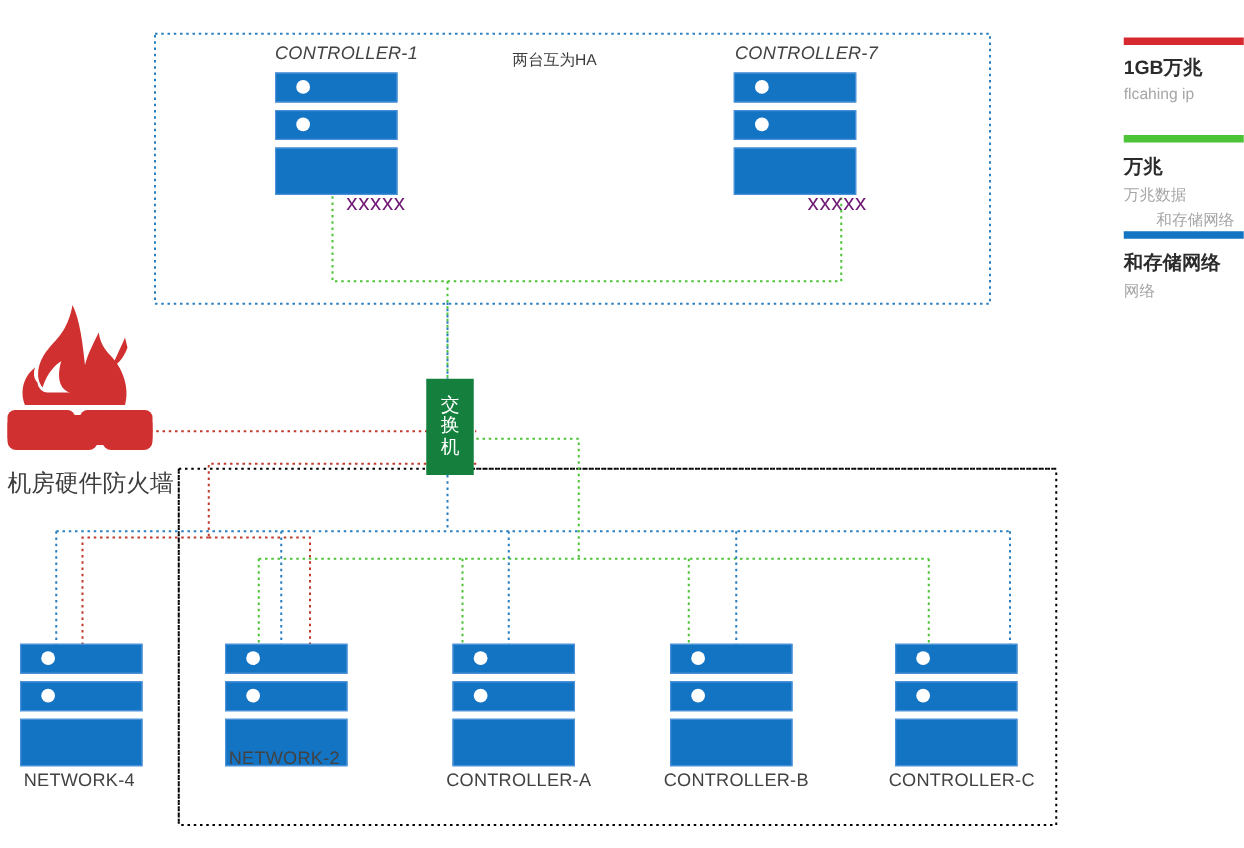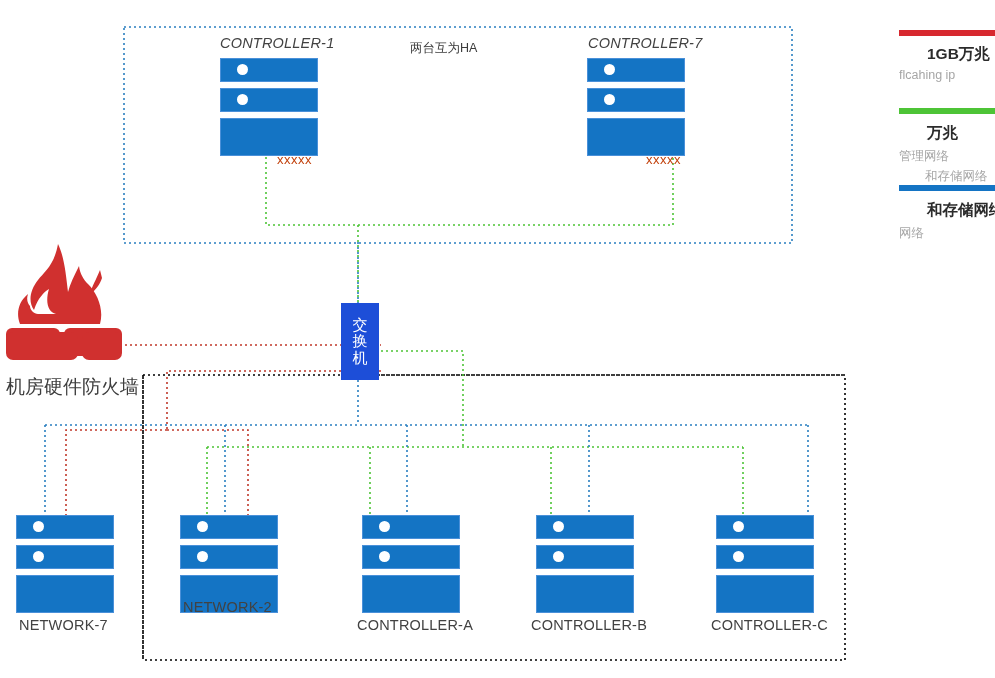--- a/index.html
+++ b/index.html
@@ -14,29 +14,29 @@
   .srv{position:absolute;}
   .srv .bar{position:absolute;left:0;background:#1474c4;border:1px solid #4a90d9;box-sizing:border-box;}
   .srv .bar.b1{top:0;height:24px;}
   .srv .bar.b2{top:30px;height:24px;}
   .srv .bar.b3{top:60px;height:38px;}
   .srv .dot{position:absolute;width:11px;height:11px;border-radius:50%;background:#ffffff;left:17px;}
   .srv .dot.d1{top:6px;}
   .srv .dot.d2{top:36px;}
   .lbl{position:absolute;white-space:nowrap;font-size:14.5px;color:#424242;letter-spacing:.2px;}
   .lbl.top{font-size:14.5px;font-style:italic;}
-  .xlabel{position:absolute;font-size:13px;color:#c2410c;white-space:nowrap;letter-spacing:.5px;}
+  .xlabel{position:absolute;font-size:18px;color:#701a75;white-space:nowrap;letter-spacing:.5px;}
   .note{position:absolute;font-size:12.5px;color:#3b3b3b;white-space:nowrap;}
-  .switchbox{position:absolute;background:#1d4ed8;color:#ffffff;display:flex;align-items:center;
+  .switchbox{position:absolute;background:#15803d;color:#ffffff;display:flex;align-items:center;
     justify-content:center;font-size:15px;line-height:1.08;text-align:center;}
   .switchbox span{display:block;width:1em;word-break:break-all;}
   .fwlabel{position:absolute;font-size:19px;color:#3d3d3d;white-space:nowrap;}
   .legend{position:absolute;}
   .legend .swatch{position:absolute;height:6px;width:99px;left:0;}
-  .legend .ltitle{position:absolute;left:0;font-size:15.5px;font-weight:bold;color:#2b2b2b;white-space:nowrap;margin-left:28px;}
+  .legend .ltitle{position:absolute;left:0;font-size:15.5px;font-weight:bold;color:#2b2b2b;white-space:nowrap;}
   .legend .lsub{position:absolute;left:0;font-size:12.5px;color:#a6a6a6;white-space:nowrap;}
   .fwicon{position:absolute;}
 </style>
 </head>
 <body>
 
 <div id="stage">
 
   <svg class="layer">
 
@@ -140,21 +140,21 @@
 
   <div class="node" style="left:16px;top:515px;">
     <div class="srv" style="width:98px;height:98px;">
       <div class="bar b1" style="width:98px;"></div>
       <div class="dot d1"></div>
       <div class="bar b2" style="width:98px;"></div>
       <div class="dot d2"></div>
       <div class="bar b3" style="width:98px;"></div>
     </div>
   </div>
-  <div class="lbl" style="left:19px;top:617px;">NETWORK-7</div>
+  <div class="lbl" style="left:19px;top:617px;">NETWORK-4</div>
 
   <div class="node" style="left:180px;top:515px;">
     <div class="srv" style="width:98px;height:98px;">
       <div class="bar b1" style="width:98px;"></div>
       <div class="dot d1"></div>
       <div class="bar b2" style="width:98px;"></div>
       <div class="dot d2"></div>
       <div class="bar b3" style="width:98px;"></div>
     </div>
   </div>
@@ -195,21 +195,21 @@
 
   <div class="legend" style="left:899px;top:30px;">
     <div class="swatch" style="top:0;background:#d7282f;"></div>
     <div class="ltitle" style="top:14px;">1GB万兆</div>
     <div class="lsub" style="top:38px;">flcahing ip</div>
   </div>
 
   <div class="legend" style="left:899px;top:108px;">
     <div class="swatch" style="top:0;background:#4dc436;"></div>
     <div class="ltitle" style="top:15px;">万兆</div>
-    <div class="lsub" style="top:40px;">管理网络</div>
+    <div class="lsub" style="top:40px;">万兆数据</div>
     <div class="lsub" style="top:60px;margin-left:26px;">和存储网络</div>
   </div>
 
   <div class="legend" style="left:899px;top:185px;">
     <div class="swatch" style="top:0;background:#1474c4;"></div>
     <div class="ltitle" style="top:15px;">和存储网络</div>
     <div class="lsub" style="top:40px;">网络</div>
   </div>
 
 </div>

